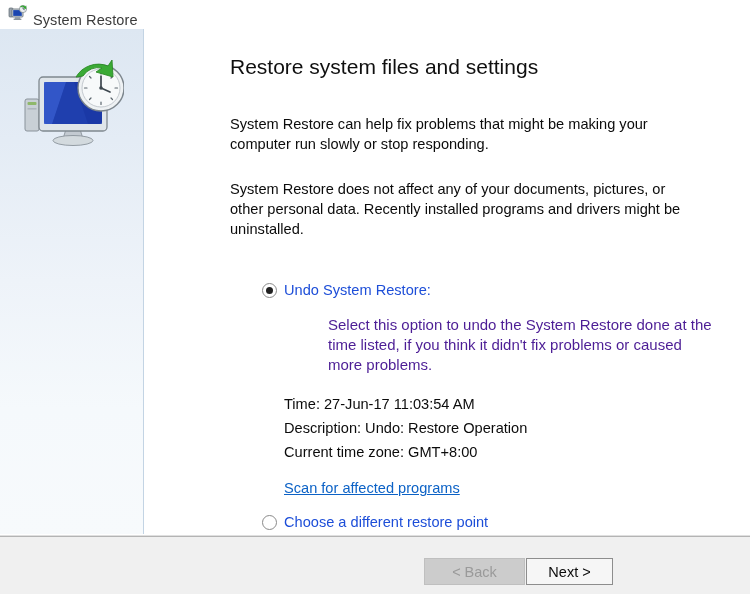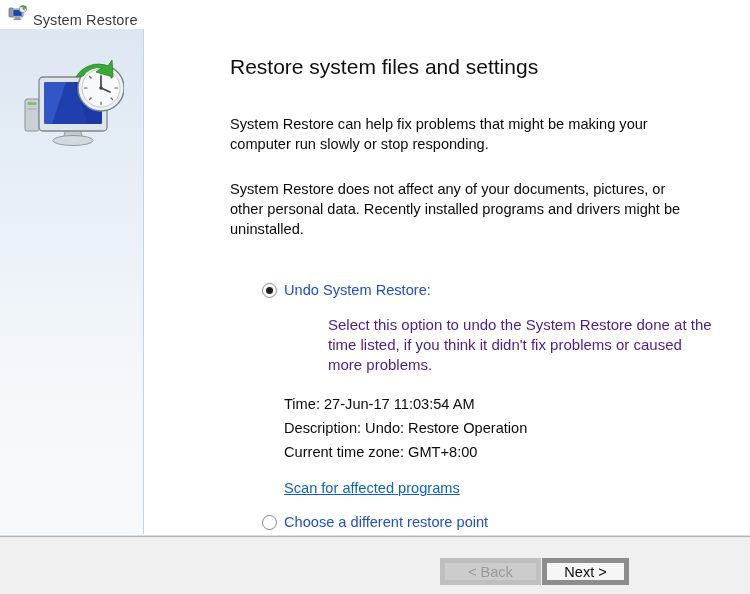--- a/index.html
+++ b/index.html
@@ -166,31 +166,30 @@
     position: absolute;
     left: 0; top: 0;
     width: 750px; height: 1px;
     background: #b4b4b4;
   }
   .btn {
     position: absolute;
     top: 22px;
     height: 27px;
     background: #e1e1e1;
-    border: 5px solid #c2410c;
+    border: 1px solid #c2410c;
     box-sizing: border-box;
     font-family: "Liberation Sans", sans-serif;
     font-size: 14.5px;
     color: #0b0b0b;
     display: flex;
     align-items: center;
     justify-content: center;
     padding: 0;
     cursor: default;
-    margin-left: 16px;
   }
   .btn-back {
     left: 424px; width: 101px;
     background: #cccccc;
     border-color: #bfbfbf;
     color: #9a9a9a;
   }
   .btn-next {
     left: 526px; width: 87px;
     background: #f6f6f6;

